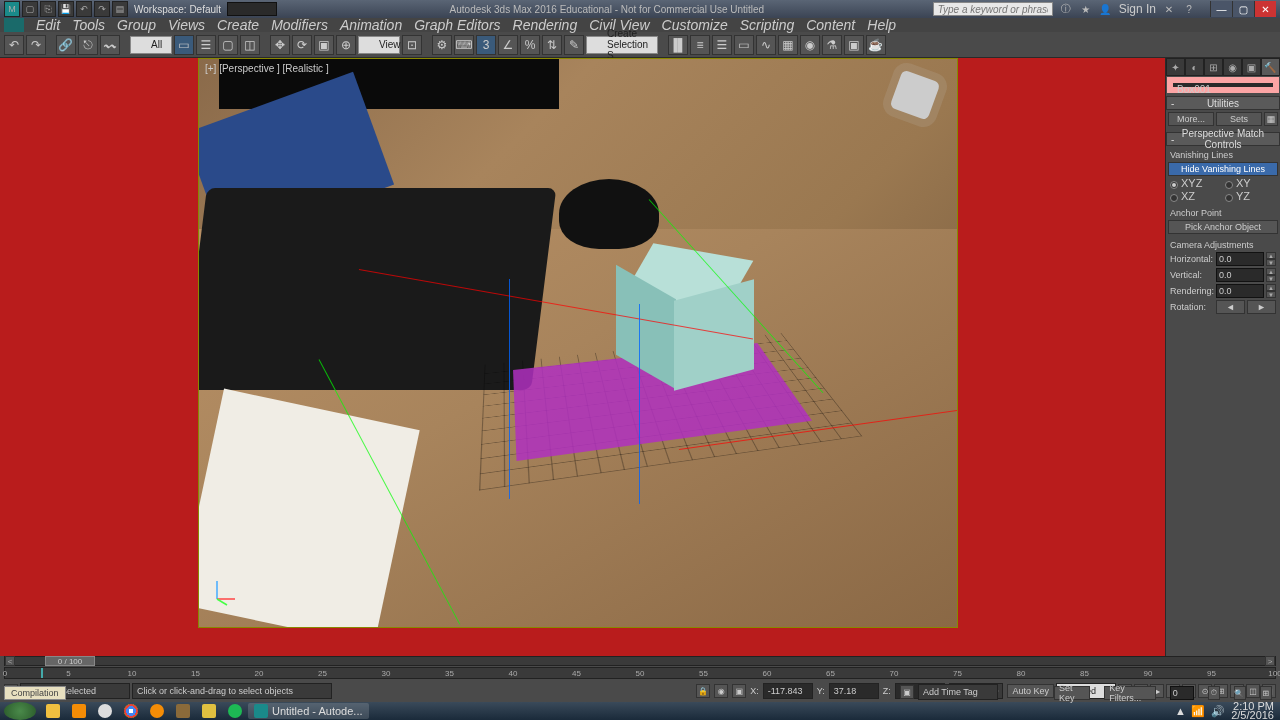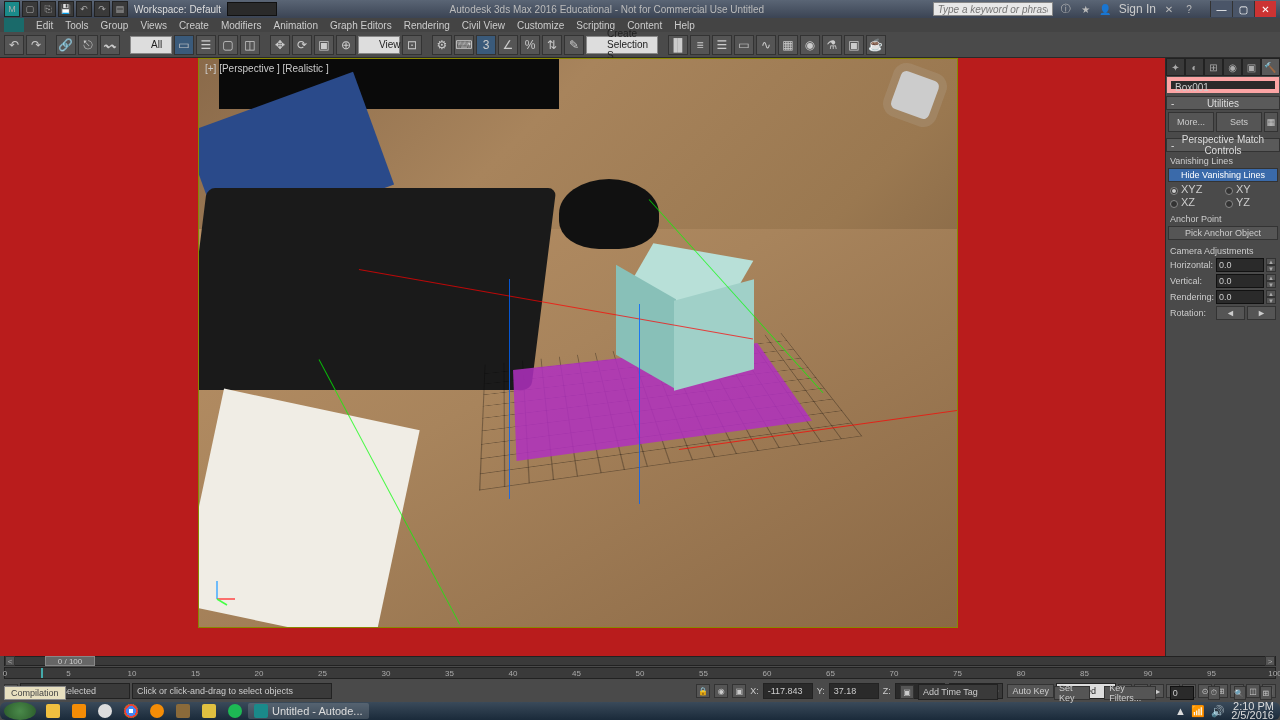--- a/index.html
+++ b/index.html
@@ -15,21 +15,21 @@
 .title-right { display: flex; align-items: center; gap: 6px; padding-right: 4px; }
 .search-box { width: 120px; height: 14px; background: #e8e8e8; border: 1px solid #888; padding: 0 4px; color: #888; font-size: 10px; font-style: italic; }
 .title-icon { width: 14px; height: 14px; display: flex; align-items: center; justify-content: center; color: #bbb; font-size: 10px; }
 .signin { color: #ccc; font-size: 12px; }
 .win-btns { display: flex; margin-left: 8px; }
 .win-btn { width: 22px; height: 16px; background: #4a5568; color: #fff; display: flex; align-items: center; justify-content: center; border-left: 1px solid #333; font-size: 10px; }
 .win-btn.close { background: #c33; }
 
 
 .menubar { height: 14px; background: #444; display: flex; align-items: center; padding: 0 4px; gap: 2px; }
-.menu-item { color: #ccc; padding: 0 6px; font-size: 10px; }
+.menu-item { color: #ccc; padding: 0 6px; font-size: 14px; font-style: italic; }
 .app-icon { width: 20px; height: 14px; background: #1a6a6a; margin-right: 4px; }
 
 
 .toolbar { height: 26px; background: #4a4a4a; border-bottom: 1px solid #2a2a2a; display: flex; align-items: center; padding: 0 4px; gap: 2px; }
 .tb-btn { width: 20px; height: 20px; background: #555; border: 1px solid #333; display: flex; align-items: center; justify-content: center; color: #ccc; font-size: 12px; }
 .tb-btn.active { background: #3a5a7a; }
 .tb-sep { width: 2px; height: 20px; margin: 0 2px; }
 .tb-dd { height: 18px; background: #ddd; border: 1px solid #888; color: #222; padding: 0 20px; font-size: 10px; display: flex; align-items: center; }
 
 
@@ -64,26 +64,26 @@
 .viewcube-area { position: absolute; top: 6px; right: 12px; width: 60px; height: 60px; z-index: 5; }
 .viewcube { width: 40px; height: 40px; background: #ccc; border-radius: 6px; transform: rotate(20deg); margin: 10px; box-shadow: 0 0 0 8px rgba(200,200,200,0.15); }
 
 .world-axis { position: absolute; bottom: 20px; left: 10px; width: 30px; height: 30px; z-index: 5; }
 
 
 .cmd-panel { width: 115px; background: #4a4a4a; border-left: 1px solid #2a2a2a; display: flex; flex-direction: column; }
 .cmd-tabs { height: 18px; background: #3a3a3a; display: flex; }
 .cmd-tab { flex: 1; border: 1px solid #222; display: flex; align-items: center; justify-content: center; color: #aaa; font-size: 10px; }
 .cmd-tab.active { background: #5a5a5a; }
-.obj-name { height: 16px; background: #2a2a2a; color: #ccc; padding: 1px 4px; font-size: 10px; border: 4px solid #fca5a5; margin: 1px; }
+.obj-name { height: 16px; background: #2a2a2a; color: #ccc; padding: 1px 4px; font-size: 10px; border: 6px solid #fca5a5; margin: 1px; }
 .rollout-hdr { height: 14px; background: #5a5a5a; color: #ddd; text-align: center; font-size: 10px; border: 1px solid #333; margin-top: 2px; display: flex; align-items: center; justify-content: center; position: relative; }
 .rollout-hdr::before { content: "-"; position: absolute; left: 4px; }
 .rollout-body { background: #4a4a4a; padding: 2px; }
 .util-row { display: flex; gap: 2px; margin-bottom: 2px; }
-.util-btn { flex: 1; height: 20px; background: #555; border: 1px solid #333; color: #ccc; font-size: 9px; display: flex; align-items: center; justify-content: center; }
+.util-btn { flex: 1; height: 14px; background: #555; border: 1px solid #333; color: #ccc; font-size: 9px; display: flex; align-items: center; justify-content: center; }
 .util-cfg { width: 14px; flex: 0 0 14px; }
 .util-list-btn { height: 14px; background: #555; border: 1px solid #333; color: #ccc; font-size: 9px; display: flex; align-items: center; justify-content: center; margin-bottom: 1px; }
 .util-list-btn.active { background: #3a6aaa; color: #fff; }
 
 .group-label { color: #ccc; font-size: 9px; margin: 2px 0 2px 2px; }
 .radio-grid { display: grid; grid-template-columns: 1fr 1fr; gap: 1px 4px; padding: 0 2px; }
 .radio-item { display: flex; align-items: flex-end; gap: 3px; color: #ccc; font-size: 9px; }
 .radio-dot { width: 8px; height: 8px; border: 1px solid #888; border-radius: 50%; background: #333; display: inline-block; }
 .radio-dot.on::after { content: ""; display: block; width: 4px; height: 4px; background: #ccc; border-radius: 50%; margin: 1px; }
 
@@ -111,21 +111,21 @@
 .status-item { height: 16px; background: #3a3a3a; border: 1px solid #222; color: #ccc; font-size: 9px; padding: 0 4px; display: flex; align-items: center; }
 .prompt-box { width: 200px; }
 .coord-box { width: 50px; background: #2a2a2a; }
 .status-right { margin-left: auto; display: flex; align-items: center; gap: 2px; }
 .play-btn { width: 14px; height: 14px; background: #555; border: 1px solid #333; color: #ccc; font-size: 8px; display: flex; align-items: center; justify-content: center; }
 .anim-btn { height: 14px; background: #555; border: 1px solid #333; color: #ccc; font-size: 9px; padding: 0 4px; display: flex; align-items: center; }
 .frame-input { width: 28px; height: 14px; background: #2a2a2a; border: 1px solid #111; color: #ccc; font-size: 9px; padding: 0 2px; display: flex; align-items: center; }
 .maxscript-label { background: #e8e0c0; color: #444; font-size: 9px; padding: 1px 6px; border: 1px solid #888; }
 
 
-.taskbar { position: absolute; bottom: 0; left: 0; right: 0; height: 18px; background: linear-gradient(to bottom, #3a4a5a, #1a2a3a); display: flex; align-items: center; border-radius: 6px; }
+.taskbar { position: absolute; bottom: 0; left: 0; right: 0; height: 18px; background: linear-gradient(to bottom, #3a4a5a, #1a2a3a); display: flex; align-items: center; }
 .start-btn { width: 32px; height: 18px; background: radial-gradient(circle, #4a8a4a, #2a5a2a); border-radius: 50%; margin: 0 4px; }
 .task-item { height: 16px; padding: 0 6px; display: flex; align-items: center; gap: 4px; color: #ddd; font-size: 10px; border-radius: 2px; }
 .task-item.active { background: rgba(255,255,255,0.15); }
 .task-icon { width: 14px; height: 14px; background: #666; border-radius: 2px; }
 .task-icon.chrome { background: radial-gradient(circle, #fff 25%, #4285f4 25% 50%, #ea4335 50% 70%, #fbbc05 70% 85%, #34a853 85%); border-radius: 50%; }
 .task-icon.spotify { background: #1db954; border-radius: 50%; }
 .task-icon.max { background: #1a8a8a; }
 .task-icon.vlc { background: #f48c06; }
 .tray { margin-left: auto; display: flex; align-items: center; gap: 6px; padding: 0 6px; color: #ddd; font-size: 9px; }
 .clock { text-align: right; line-height: 9px; }

